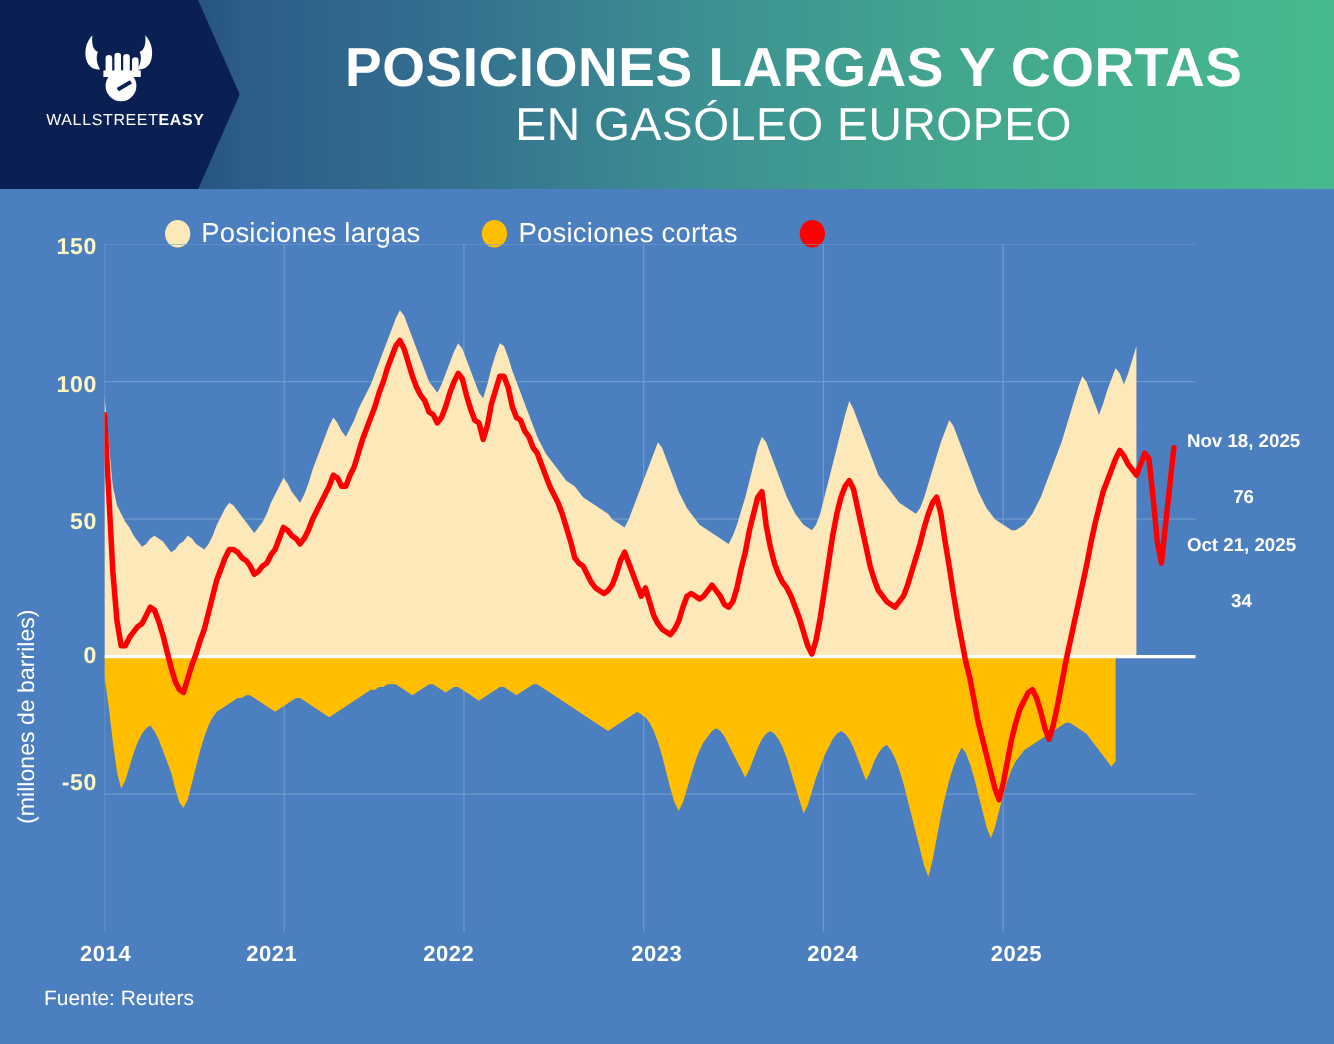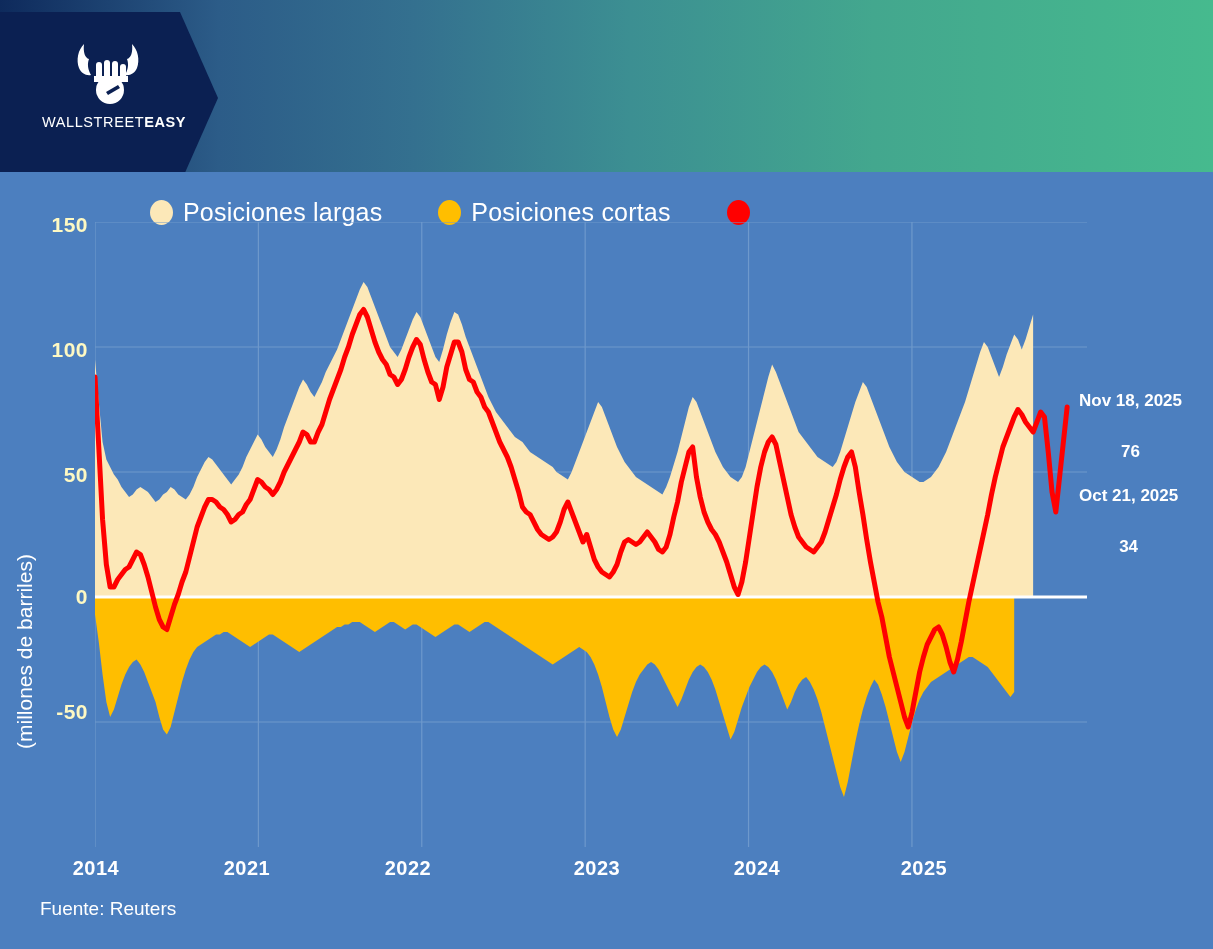--- a/index.html
+++ b/index.html
@@ -8,21 +8,21 @@
     background:#4C7FBF;
     font-family:"Liberation Sans", sans-serif;
     overflow:hidden;
   }
   #page{position:relative;width:1213px;height:949px;overflow:hidden;background:#4C7FBF;}
 
   
   .header{position:absolute;left:0;top:0;width:1213px;height:172px;
     background:linear-gradient(90deg,#0E2A5C 0%,#2C5C88 18%,#34708F 34%,#3C8F92 52%,#43A78E 72%,#46BA8E 100%);
     overflow:hidden;}
-  .logo-panel{position:absolute;left:0;top:12px;width:218px;height:172px;background:#0B2052;
+  .logo-panel{position:absolute;left:0;top:0;width:218px;height:172px;background:#0B2052;
     clip-path:polygon(0 0,180px 0,218px 86px,180px 172px,0 172px);}
   .logo-wrap{position:absolute;left:42px;top:28px;width:130px;height:112px;}
   .logo-mark{position:absolute;left:26px;top:0;width:80px;height:68px;}
   .logo-word{position:absolute;left:0;top:74px;width:130px;text-align:center;
     color:#fff;font-size:14.5px;letter-spacing:.6px;white-space:nowrap;}
   .logo-word b{font-weight:700;}
   .logo-word span{font-weight:400;}
 
   .titles{position:absolute;left:230px;top:0;width:983px;height:172px;
     display:flex;flex-direction:column;justify-content:center;align-items:center;}
@@ -82,20 +82,24 @@
               <path d="M38 52 l12 -7 l2 3 l-12 7 z" fill="#0B2052"></path>
             </g>
           </svg>
         </div>
         <div class="logo-word">
           <span>WALLSTREET</span><b>EASY</b>
         </div>
       </div>
     </div>
 
+    <div class="titles">
+      <div class="title-main">POSICIONES LARGAS Y CORTAS</div>
+      <div class="title-sub">EN GASÓLEO EUROPEO</div>
+    </div>
   </div>
 
   <div class="chart-area">
 
     <div class="legend">
       <div class="legend-item">
         <span class="legend-dot" style="background:#FCE8B8"></span>
         <span class="legend-label">Posiciones largas</span>
       </div>
       <div class="legend-item">

